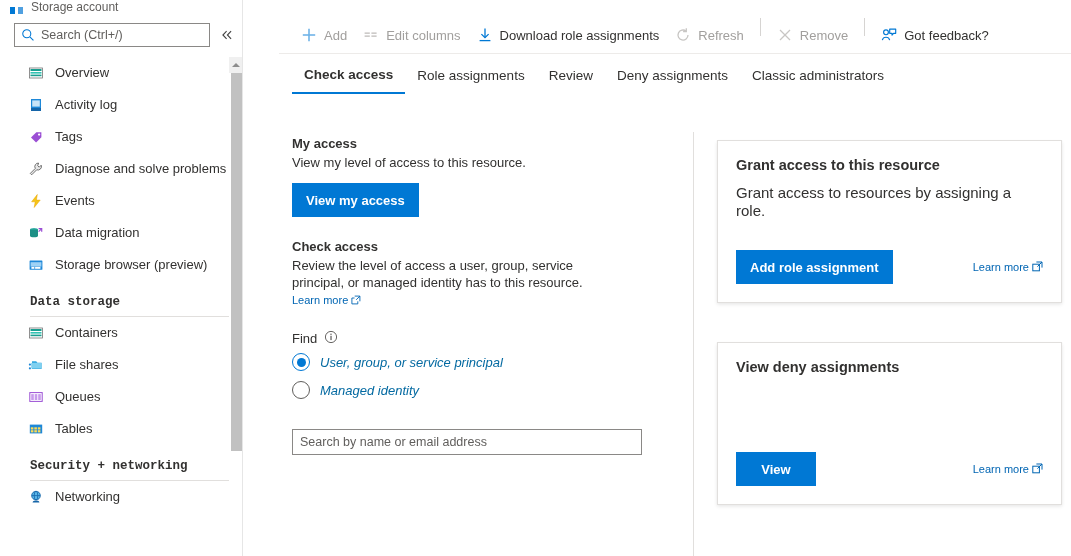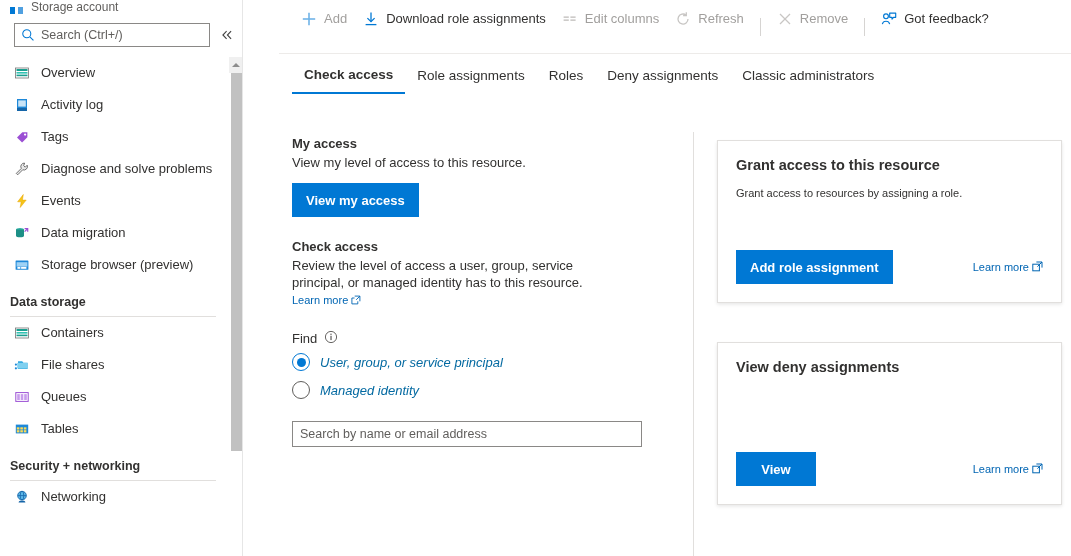--- a/index.html
+++ b/index.html
@@ -124,40 +124,41 @@
     left: 0;
     width: 243px;
     height: 499px;
     overflow: hidden;
   }
 
   .nav-item {
     height: 32px;
     display: flex;
     align-items: center;
-    padding-left: 14px;
+    padding-left: 28px;
     box-sizing: border-box;
     cursor: pointer;
     white-space: nowrap;
   }
   .nav-item.selected { background: #edebe9; }
   .nav-item .n-icon {
     width: 16px; height: 16px;
     margin-right: 11px;
     flex: none;
     display: block;
   }
   .nav-item .n-label {
     font-size: 13px;
     color: #323130;
     line-height: 16px;
   }
 
   .nav-group {
-    padding: 14px 0 0 10px;
+    padding: 14px 0 0 30px;
+    font-family: Liberation Mono, monospace;
   }
   .nav-group .g-label {
     font-size: 12.5px;
     font-weight: bold;
     color: #323130;
     display: block;
     margin-bottom: 7px;
   }
   .nav-group .g-rule {
     width: 206px;
@@ -222,21 +223,21 @@
     height: 54px;
     display: flex;
     align-items: center;
     padding-left: 14px;
     border-bottom: 1px solid #edebe9;
     box-sizing: border-box;
     white-space: nowrap;
   }
   .tb-btn {
     display: flex;
-    align-items: flex-start;
+    align-items: flex-end;
     height: 32px;
     padding: 0 8px;
     cursor: pointer;
     color: #323130;
     font-size: 13px;
   }
   .tb-btn .tb-ico {
     width: 16px; height: 16px;
     margin-right: 7px;
     flex: none;
@@ -376,21 +377,21 @@
     position: absolute;
     left: 50%; top: 50%;
     width: 9px; height: 9px;
     margin: -4.5px 0 0 -4.5px;
     border-radius: 50%;
     background: #0078d4;
   }
   .radio-label { font-size: 13px; color: #0369a1; font-style: italic; }
 
   .find-input {
-    margin-top: 18px;
+    margin-top: 26px;
     width: 350px;
     height: 26px;
     border: 1px solid #8a8886;
     box-sizing: border-box;
     padding: 0 7px;
     font-family: "Liberation Sans", sans-serif;
     font-size: 12.5px;
     color: #323130;
     outline: none;
     background: #ffffff;
@@ -414,21 +415,21 @@
     width: 345px;
     top: 0;
   }
   .card-title {
     font-size: 14.5px;
     font-weight: bold;
     color: #323130;
     margin: 0 0 11px 0;
   }
   .card-text {
-    font-size: 11px;
+    font-size: 15px;
     color: #323130;
     line-height: 18px;
     margin: 0;
   }
   .card-actions {
     position: absolute;
     left: 18px;
     right: 18px;
     bottom: 18px;
     display: flex;
@@ -637,43 +638,43 @@
       <div class="tb-btn disabled">
         <span class="tb-ico">
           <svg width="16" height="16" viewBox="0 0 16 16">
             <line x1="8" y1="1.8" x2="8" y2="14.2" stroke="#6fb3e8" stroke-width="1.6"></line>
             <line x1="1.8" y1="8" x2="14.2" y2="8" stroke="#6fb3e8" stroke-width="1.6"></line>
           </svg>
         </span>
         <span>Add</span>
       </div>
 
-      <div class="tb-btn">
-        <span class="tb-ico">
-          <svg width="16" height="16" viewBox="0 0 16 16">
-            <line x1="8" y1="1.6" x2="8" y2="10.4" stroke="#0078d4" stroke-width="1.3"></line>
-            <polyline points="4.4,7.1 8,10.7 11.6,7.1" fill="none" stroke="#0078d4" stroke-width="1.3"></polyline>
-            <line x1="2.6" y1="13.6" x2="13.4" y2="13.6" stroke="#0078d4" stroke-width="1.3"></line>
-          </svg>
-        </span>
-        <span>Download role assignments</span>
-      </div>
-
       <div class="tb-btn disabled">
         <span class="tb-ico">
           <svg width="16" height="16" viewBox="0 0 16 16">
             <rect x="1.6" y="5.4" width="5.2" height="1.5" fill="#c8c6c4"></rect>
             <rect x="1.6" y="8.4" width="5.2" height="1.5" fill="#c8c6c4"></rect>
             <rect x="8.4" y="5.4" width="5.2" height="1.5" fill="#c8c6c4"></rect>
             <rect x="8.4" y="8.4" width="5.2" height="1.5" fill="#c8c6c4"></rect>
           </svg>
         </span>
         <span>Edit columns</span>
       </div>
 
+      <div class="tb-btn">
+        <span class="tb-ico">
+          <svg width="16" height="16" viewBox="0 0 16 16">
+            <line x1="8" y1="1.6" x2="8" y2="10.4" stroke="#0078d4" stroke-width="1.3"></line>
+            <polyline points="4.4,7.1 8,10.7 11.6,7.1" fill="none" stroke="#0078d4" stroke-width="1.3"></polyline>
+            <line x1="2.6" y1="13.6" x2="13.4" y2="13.6" stroke="#0078d4" stroke-width="1.3"></line>
+          </svg>
+        </span>
+        <span>Download role assignments</span>
+      </div>
+
       <div class="tb-btn disabled">
         <span class="tb-ico">
           <svg width="16" height="16" viewBox="0 0 16 16">
             <path d="M13 8 a5 5 0 1 1 -1.9 -3.9" fill="none" stroke="#c8c6c4" stroke-width="1.3"></path>
             <polyline points="11.3,1.3 11.3,4.5 8.1,4.5" fill="none" stroke="#c8c6c4" stroke-width="1.3"></polyline>
           </svg>
         </span>
         <span>Refresh</span>
       </div>
 
@@ -704,21 +705,21 @@
     </div>
 
     <div id="tabs">
       <div class="tab active">
         <span>Check access</span>
       </div>
       <div class="tab">
         <span>Role assignments</span>
       </div>
       <div class="tab">
-        <span>Roles</span>
+        <span>Review</span>
       </div>
       <div class="tab">
         <span>Deny assignments</span>
       </div>
       <div class="tab">
         <span>Classic administrators</span>
       </div>
     </div>
 
     <div id="content">

